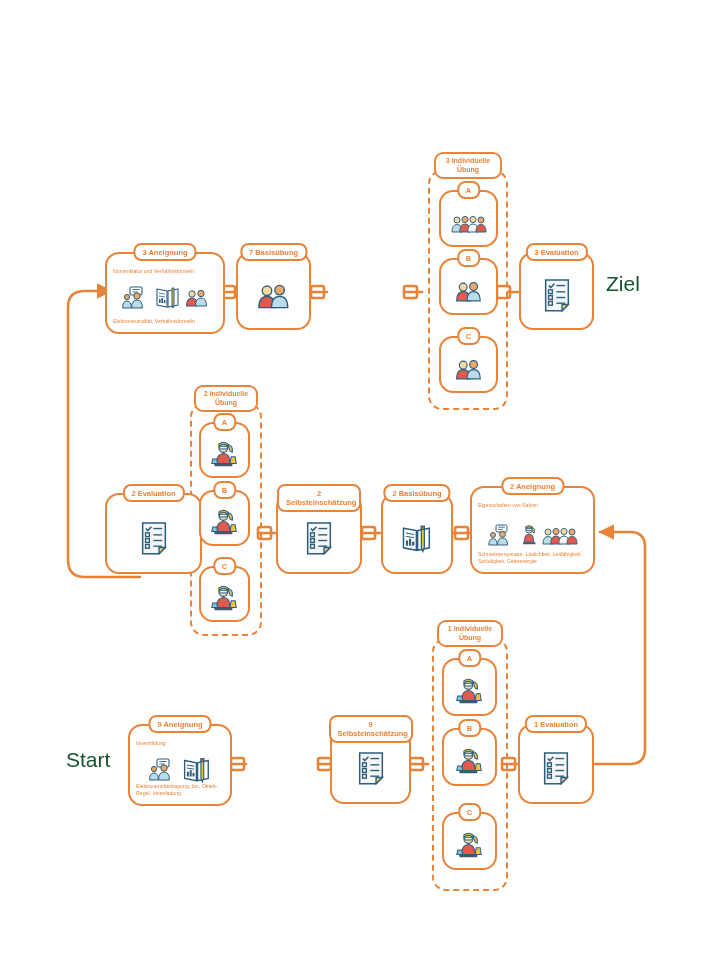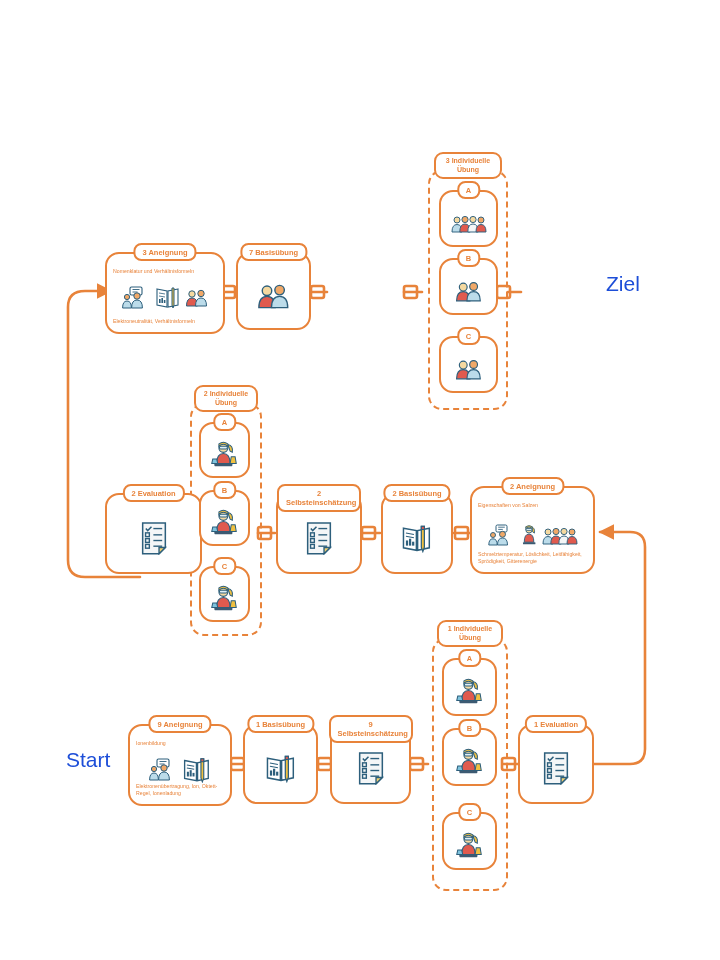--- a/index.html
+++ b/index.html
@@ -70,21 +70,21 @@
     border:2px dashed #e8833a;
     border-radius:14px;
     background:transparent;
     z-index:2;
   }
 
   
   .biglabel{
     position:absolute;
     font-size:21px;
-    color:#1d4ed8;
+    color:#14532d;
     z-index:5;
     font-family:"Liberation Sans", sans-serif;
   }
 
   
   .icons{display:flex;align-items:center;justify-content:center;gap:4px;}
   svg{display:block;}
 </style>
 </head>
 <body>
@@ -218,295 +218,296 @@
     <div class="body">
       <svg width="28" height="23" viewBox="0 0 24 20">
         <circle cx="7" cy="7" r="3.4" fill="#f5d9a0" stroke="#2d5f7c" stroke-width="1"></circle>
         <path d="M1.2,19 Q1.2,11 7,11 Q12.8,11 12.8,19 Z" fill="#e05a4e" stroke="#2d5f7c" stroke-width="1"></path>
         <circle cx="16" cy="6.5" r="3.4" fill="#f0a868" stroke="#2d5f7c" stroke-width="1"></circle>
         <path d="M10.2,19 Q10.2,11 16,11 Q21.8,11 21.8,19 Z" fill="#bcdcea" stroke="#2d5f7c" stroke-width="1"></path>
       </svg>
     </div>
   </div>
 
-
-  <div class="biglabel" style="left:606px;top:272px;">Ziel</div>
-
-  <div class="node" style="left:105px;top:493px;width:97px;height:81px;">
-    <div class="cap">2 Evaluation</div>
+  <div class="node" style="left:519px;top:252px;width:75px;height:78px;">
+    <div class="cap">3 Evaluation</div>
     <div class="body">
       <svg width="28" height="34" viewBox="0 0 22 27">
         <path d="M2,1.5 L20,1.5 L20,21 L15,26 L2,26 Z" fill="#f4f6f7" stroke="#2d5f7c" stroke-width="1.2"></path>
         <path d="M20,21 L15,21 L15,26 Z" fill="#f0d070" stroke="#2d5f7c" stroke-width="1.1"></path>
         <path d="M4.5,6 L6,7.6 L9,4.6" fill="none" stroke="#2d5f7c" stroke-width="1.2"></path>
         <line x1="10.5" y1="6" x2="17.5" y2="6" stroke="#2d5f7c" stroke-width="1.1"></line>
         <rect x="4.3" y="9.4" width="3" height="3" fill="none" stroke="#2d5f7c" stroke-width="1.1"></rect>
         <line x1="10.5" y1="11" x2="17.5" y2="11" stroke="#2d5f7c" stroke-width="1.1"></line>
         <rect x="4.3" y="14" width="3" height="3" fill="none" stroke="#2d5f7c" stroke-width="1.1"></rect>
         <line x1="10.5" y1="15.5" x2="17.5" y2="15.5" stroke="#2d5f7c" stroke-width="1.1"></line>
         <rect x="4.3" y="18.6" width="3" height="3" fill="none" stroke="#2d5f7c" stroke-width="1.1"></rect>
         <line x1="10.5" y1="20" x2="17.5" y2="20" stroke="#2d5f7c" stroke-width="1.1"></line>
       </svg>
     </div>
   </div>
 
-  <div class="group" style="left:190px;top:403px;width:72px;height:233px;"></div>
-  <div class="node" style="left:194px;top:385px;width:64px;height:27px;border-radius:9px;">
-    <div class="body" style="padding-top:0;">
-      <span style="color:#e8833a;font-size:7px;font-weight:bold;line-height:1.2;text-align:center;">2 Individuelle Übung</span>
-    </div>
-  </div>
-  <div class="node" style="left:199px;top:422px;width:51px;height:56px;">
-    <div class="cap">A</div>
-    <div class="body">
-      <svg width="27" height="28" viewBox="0 0 24 25">
-        <path d="M15,4 Q20,5 19,11 L17,10 Z" fill="#f0c040" stroke="#2d5f7c" stroke-width="0.9"></path>
-        <circle cx="11" cy="7" r="4" fill="#f5d9a0" stroke="#2d5f7c" stroke-width="1"></circle>
-        <path d="M7,5.5 Q11,2 15,5.5 L15,3.5 Q11,0.6 7,3.5 Z" fill="#f0c040" stroke="#2d5f7c" stroke-width="0.9"></path>
-        <rect x="7.5" y="5.6" width="7" height="2.4" rx="1" fill="#dff0f7" stroke="#2d5f7c" stroke-width="0.9"></rect>
-        <path d="M5,21 Q5,12 11,12 Q17,12 17,21 Z" fill="#e05a4e" stroke="#2d5f7c" stroke-width="1"></path>
-        <rect x="3" y="21" width="16" height="2.4" rx="0.6" fill="#3c5a72"></rect>
-        <path d="M18,15 L21.5,15 L22.5,21 L17,21 Z" fill="#f0c040" stroke="#2d5f7c" stroke-width="0.9"></path>
-        <path d="M1.5,17 L5,17 L6,21 L0.6,21 Z" fill="#7fc3dd" stroke="#2d5f7c" stroke-width="0.9"></path>
-      </svg>
-    </div>
-  </div>
-  <div class="node" style="left:199px;top:490px;width:51px;height:56px;">
-    <div class="cap">B</div>
-    <div class="body">
-      <svg width="27" height="28" viewBox="0 0 24 25">
-        <path d="M15,4 Q20,5 19,11 L17,10 Z" fill="#f0c040" stroke="#2d5f7c" stroke-width="0.9"></path>
-        <circle cx="11" cy="7" r="4" fill="#f5d9a0" stroke="#2d5f7c" stroke-width="1"></circle>
-        <path d="M7,5.5 Q11,2 15,5.5 L15,3.5 Q11,0.6 7,3.5 Z" fill="#f0c040" stroke="#2d5f7c" stroke-width="0.9"></path>
-        <rect x="7.5" y="5.6" width="7" height="2.4" rx="1" fill="#dff0f7" stroke="#2d5f7c" stroke-width="0.9"></rect>
-        <path d="M5,21 Q5,12 11,12 Q17,12 17,21 Z" fill="#e05a4e" stroke="#2d5f7c" stroke-width="1"></path>
-        <rect x="3" y="21" width="16" height="2.4" rx="0.6" fill="#3c5a72"></rect>
-        <path d="M18,15 L21.5,15 L22.5,21 L17,21 Z" fill="#f0c040" stroke="#2d5f7c" stroke-width="0.9"></path>
-        <path d="M1.5,17 L5,17 L6,21 L0.6,21 Z" fill="#7fc3dd" stroke="#2d5f7c" stroke-width="0.9"></path>
-      </svg>
-    </div>
-  </div>
-  <div class="node" style="left:199px;top:566px;width:51px;height:56px;">
-    <div class="cap">C</div>
-    <div class="body">
-      <svg width="27" height="28" viewBox="0 0 24 25">
-        <path d="M15,4 Q20,5 19,11 L17,10 Z" fill="#f0c040" stroke="#2d5f7c" stroke-width="0.9"></path>
-        <circle cx="11" cy="7" r="4" fill="#f5d9a0" stroke="#2d5f7c" stroke-width="1"></circle>
-        <path d="M7,5.5 Q11,2 15,5.5 L15,3.5 Q11,0.6 7,3.5 Z" fill="#f0c040" stroke="#2d5f7c" stroke-width="0.9"></path>
-        <rect x="7.5" y="5.6" width="7" height="2.4" rx="1" fill="#dff0f7" stroke="#2d5f7c" stroke-width="0.9"></rect>
-        <path d="M5,21 Q5,12 11,12 Q17,12 17,21 Z" fill="#e05a4e" stroke="#2d5f7c" stroke-width="1"></path>
-        <rect x="3" y="21" width="16" height="2.4" rx="0.6" fill="#3c5a72"></rect>
-        <path d="M18,15 L21.5,15 L22.5,21 L17,21 Z" fill="#f0c040" stroke="#2d5f7c" stroke-width="0.9"></path>
-        <path d="M1.5,17 L5,17 L6,21 L0.6,21 Z" fill="#7fc3dd" stroke="#2d5f7c" stroke-width="0.9"></path>
-      </svg>
-    </div>
-  </div>
-
-  <div class="node" style="left:276px;top:493px;width:86px;height:81px;text-decoration:underline;">
-    <div class="cap two-line">2 Selbsteinschätzung</div>
+  <div class="biglabel" style="left:606px;top:272px;">Ziel</div>
+
+  <div class="node" style="left:105px;top:493px;width:97px;height:81px;">
+    <div class="cap">2 Evaluation</div>
     <div class="body">
       <svg width="28" height="34" viewBox="0 0 22 27">
         <path d="M2,1.5 L20,1.5 L20,21 L15,26 L2,26 Z" fill="#f4f6f7" stroke="#2d5f7c" stroke-width="1.2"></path>
         <path d="M20,21 L15,21 L15,26 Z" fill="#f0d070" stroke="#2d5f7c" stroke-width="1.1"></path>
         <path d="M4.5,6 L6,7.6 L9,4.6" fill="none" stroke="#2d5f7c" stroke-width="1.2"></path>
         <line x1="10.5" y1="6" x2="17.5" y2="6" stroke="#2d5f7c" stroke-width="1.1"></line>
         <rect x="4.3" y="9.4" width="3" height="3" fill="none" stroke="#2d5f7c" stroke-width="1.1"></rect>
         <line x1="10.5" y1="11" x2="17.5" y2="11" stroke="#2d5f7c" stroke-width="1.1"></line>
         <rect x="4.3" y="14" width="3" height="3" fill="none" stroke="#2d5f7c" stroke-width="1.1"></rect>
         <line x1="10.5" y1="15.5" x2="17.5" y2="15.5" stroke="#2d5f7c" stroke-width="1.1"></line>
         <rect x="4.3" y="18.6" width="3" height="3" fill="none" stroke="#2d5f7c" stroke-width="1.1"></rect>
         <line x1="10.5" y1="20" x2="17.5" y2="20" stroke="#2d5f7c" stroke-width="1.1"></line>
       </svg>
     </div>
   </div>
 
-  <div class="node" style="left:381px;top:493px;width:72px;height:81px;">
-    <div class="cap">2 Basisübung</div>
-    <div class="body">
-      <svg width="32" height="30" viewBox="0 0 26 24">
-        <path d="M2,4 L12.5,6 L12.5,22 L2,20 Z" fill="#fff" stroke="#2d5f7c" stroke-width="1.2"></path>
-        <path d="M23,4 L13.5,6 L13.5,22 L23,20 Z" fill="#fff" stroke="#2d5f7c" stroke-width="1.2"></path>
-        <line x1="4" y1="8" x2="10.5" y2="9.2" stroke="#2d5f7c" stroke-width="0.9"></line>
-        <line x1="4" y1="10.6" x2="10.5" y2="11.8" stroke="#2d5f7c" stroke-width="0.9"></line>
-        <rect x="4" y="14" width="1.8" height="4.2" fill="#2d5f7c"></rect>
-        <rect x="6.5" y="12.6" width="1.8" height="5.6" fill="#2d5f7c"></rect>
-        <rect x="9" y="15" width="1.8" height="3.2" fill="#2d5f7c"></rect>
-        <path d="M16.5,2.5 L19,2.5 L19,19.5 L17.75,23 L16.5,19.5 Z" fill="#f0c040" stroke="#2d5f7c" stroke-width="1"></path>
-        <rect x="16.5" y="2.5" width="2.5" height="2.6" fill="#e05a4e" stroke="#2d5f7c" stroke-width="0.9"></rect>
-      </svg>
-    </div>
-  </div>
-
-  <div class="node" style="left:470px;top:486px;width:125px;height:88px;">
-    <div class="cap">2 Aneignung</div>
-    <div class="kw top">Eigenschaften von Salzen</div>
-    <div class="body">
-      <div class="icons" style="margin-top:2px;">
-        <svg width="30" height="22" viewBox="0 0 30 22">
-          <rect x="9" y="1" width="11" height="7" rx="1.4" fill="#fff" stroke="#2d5f7c" stroke-width="1"></rect>
-          <line x1="11.2" y1="3.2" x2="17.8" y2="3.2" stroke="#2d5f7c" stroke-width="0.85"></line>
-          <line x1="11.2" y1="5.4" x2="15.8" y2="5.4" stroke="#2d5f7c" stroke-width="0.85"></line>
-          <circle cx="6" cy="11" r="2.5" fill="#f0a868" stroke="#2d5f7c" stroke-width="0.95"></circle>
-          <path d="M1.8,21 Q1.8,14.8 6,14.8 Q10.2,14.8 10.2,21 Z" fill="#bcdcea" stroke="#2d5f7c" stroke-width="0.95"></path>
-          <circle cx="15.5" cy="10.3" r="3" fill="#f0a868" stroke="#2d5f7c" stroke-width="0.95"></circle>
-          <path d="M10.5,21 Q10.5,14 15.5,14 Q20.5,14 20.5,21 Z" fill="#bcdcea" stroke="#2d5f7c" stroke-width="0.95"></path>
-        </svg>
-        <svg width="17" height="22" viewBox="0 0 16 23">
-          <path d="M10,3 Q14,4 13.2,9.5 L11.5,8.5 Z" fill="#f0c040" stroke="#2d5f7c" stroke-width="0.85"></path>
-          <circle cx="7.5" cy="6" r="3.4" fill="#f5d9a0" stroke="#2d5f7c" stroke-width="0.95"></circle>
-          <path d="M4,4.6 Q7.5,1.6 11,4.6 L11,2.9 Q7.5,0.4 4,2.9 Z" fill="#f0c040" stroke="#2d5f7c" stroke-width="0.85"></path>
-          <rect x="4.4" y="4.7" width="6" height="2" rx="0.9" fill="#dff0f7" stroke="#2d5f7c" stroke-width="0.85"></rect>
-          <path d="M2.5,19 Q2.5,10.5 7.5,10.5 Q12.5,10.5 12.5,19 Z" fill="#e05a4e" stroke="#2d5f7c" stroke-width="0.95"></path>
-          <rect x="1.2" y="19" width="13" height="2.2" rx="0.6" fill="#3c5a72"></rect>
-        </svg>
-        <svg width="36" height="20" viewBox="0 0 36 20">
-          <circle cx="6" cy="7" r="3" fill="#f5d9a0" stroke="#2d5f7c" stroke-width="0.95"></circle>
-          <path d="M1,19 Q1,11.5 6,11.5 Q11,11.5 11,19 Z" fill="#bcdcea" stroke="#2d5f7c" stroke-width="0.95"></path>
-          <circle cx="14" cy="6.5" r="3.1" fill="#f0a868" stroke="#2d5f7c" stroke-width="0.95"></circle>
-          <path d="M8.8,19 Q8.8,11 14,11 Q19.2,11 19.2,19 Z" fill="#e05a4e" stroke="#2d5f7c" stroke-width="0.95"></path>
-          <circle cx="22" cy="6.5" r="3.1" fill="#f5d9a0" stroke="#2d5f7c" stroke-width="0.95"></circle>
-          <path d="M16.8,19 Q16.8,11 22,11 Q27.2,11 27.2,19 Z" fill="#f4f6f7" stroke="#2d5f7c" stroke-width="0.95"></path>
-          <circle cx="30" cy="7" r="3" fill="#f0a868" stroke="#2d5f7c" stroke-width="0.95"></circle>
-          <path d="M25,19 Q25,11.5 30,11.5 Q35,11.5 35,19 Z" fill="#e05a4e" stroke="#2d5f7c" stroke-width="0.95"></path>
-        </svg>
-      </div>
-    </div>
-    <div class="kw bot">Schmelztemperatur, Löslichkeit, Leitfähigkeit, Sprödigkeit, Gitterenergie</div>
-  </div>
-
-  <div class="node" style="left:128px;top:724px;width:104px;height:82px;">
-    <div class="cap">9 Aneignung</div>
-    <div class="kw top">Ionenbildung</div>
-    <div class="body">
-      <div class="icons">
-        <svg width="30" height="24" viewBox="0 0 30 24">
-          <rect x="9" y="2" width="12" height="8" rx="1.5" fill="#fff" stroke="#2d5f7c" stroke-width="1.1"></rect>
-          <line x1="11.5" y1="4.5" x2="18.5" y2="4.5" stroke="#2d5f7c" stroke-width="0.9"></line>
-          <line x1="11.5" y1="7" x2="16.5" y2="7" stroke="#2d5f7c" stroke-width="0.9"></line>
-          <circle cx="6" cy="12" r="2.6" fill="#f0a868" stroke="#2d5f7c" stroke-width="1"></circle>
-          <path d="M1.6,23 Q1.6,16 6,16 Q10.4,16 10.4,23 Z" fill="#bcdcea" stroke="#2d5f7c" stroke-width="1"></path>
-          <circle cx="16" cy="11" r="3.2" fill="#f0a868" stroke="#2d5f7c" stroke-width="1"></circle>
-          <path d="M10.6,23 Q10.6,15 16,15 Q21.4,15 21.4,23 Z" fill="#bcdcea" stroke="#2d5f7c" stroke-width="1"></path>
-        </svg>
-        <svg width="30" height="27" viewBox="0 0 26 24">
-          <path d="M2,4 L12.5,6 L12.5,22 L2,20 Z" fill="#fff" stroke="#2d5f7c" stroke-width="1.2"></path>
-          <path d="M23,4 L13.5,6 L13.5,22 L23,20 Z" fill="#fff" stroke="#2d5f7c" stroke-width="1.2"></path>
-          <line x1="4" y1="8" x2="10.5" y2="9.2" stroke="#2d5f7c" stroke-width="0.9"></line>
-          <line x1="4" y1="10.6" x2="10.5" y2="11.8" stroke="#2d5f7c" stroke-width="0.9"></line>
-          <rect x="4" y="14" width="1.8" height="4.2" fill="#2d5f7c"></rect>
-          <rect x="6.5" y="12.6" width="1.8" height="5.6" fill="#2d5f7c"></rect>
-          <rect x="9" y="15" width="1.8" height="3.2" fill="#2d5f7c"></rect>
-          <path d="M16.5,2.5 L19,2.5 L19,19.5 L17.75,23 L16.5,19.5 Z" fill="#f0c040" stroke="#2d5f7c" stroke-width="1"></path>
-          <rect x="16.5" y="2.5" width="2.5" height="2.6" fill="#e05a4e" stroke="#2d5f7c" stroke-width="0.9"></rect>
-        </svg>
-      </div>
-    </div>
-    <div class="kw bot">Elektronenübertragung, Ion, Oktett-Regel, Ionenladung</div>
-  </div>
-
-  <div class="node" style="left:243px;top:724px;width:75px;height:80px;">
-    <div class="cap">1 Basisübung</div>
-    <div class="body">
-      <svg width="32" height="30" viewBox="0 0 26 24">
-        <path d="M2,4 L12.5,6 L12.5,22 L2,20 Z" fill="#fff" stroke="#2d5f7c" stroke-width="1.2"></path>
-        <path d="M23,4 L13.5,6 L13.5,22 L23,20 Z" fill="#fff" stroke="#2d5f7c" stroke-width="1.2"></path>
-        <line x1="4" y1="8" x2="10.5" y2="9.2" stroke="#2d5f7c" stroke-width="0.9"></line>
-        <line x1="4" y1="10.6" x2="10.5" y2="11.8" stroke="#2d5f7c" stroke-width="0.9"></line>
-        <rect x="4" y="14" width="1.8" height="4.2" fill="#2d5f7c"></rect>
-        <rect x="6.5" y="12.6" width="1.8" height="5.6" fill="#2d5f7c"></rect>
-        <rect x="9" y="15" width="1.8" height="3.2" fill="#2d5f7c"></rect>
-        <path d="M16.5,2.5 L19,2.5 L19,19.5 L17.75,23 L16.5,19.5 Z" fill="#f0c040" stroke="#2d5f7c" stroke-width="1"></path>
-        <rect x="16.5" y="2.5" width="2.5" height="2.6" fill="#e05a4e" stroke="#2d5f7c" stroke-width="0.9"></rect>
-      </svg>
-    </div>
-  </div>
-
-  <div class="node" style="left:330px;top:724px;width:81px;height:80px;">
-    <div class="cap two-line">9 Selbsteinschätzung</div>
+  <div class="group" style="left:190px;top:403px;width:72px;height:233px;"></div>
+  <div class="node" style="left:194px;top:385px;width:64px;height:27px;border-radius:9px;">
+    <div class="body" style="padding-top:0;">
+      <span style="color:#e8833a;font-size:7px;font-weight:bold;line-height:1.2;text-align:center;">2 Individuelle Übung</span>
+    </div>
+  </div>
+  <div class="node" style="left:199px;top:422px;width:51px;height:56px;">
+    <div class="cap">A</div>
+    <div class="body">
+      <svg width="27" height="28" viewBox="0 0 24 25">
+        <path d="M15,4 Q20,5 19,11 L17,10 Z" fill="#f0c040" stroke="#2d5f7c" stroke-width="0.9"></path>
+        <circle cx="11" cy="7" r="4" fill="#f5d9a0" stroke="#2d5f7c" stroke-width="1"></circle>
+        <path d="M7,5.5 Q11,2 15,5.5 L15,3.5 Q11,0.6 7,3.5 Z" fill="#f0c040" stroke="#2d5f7c" stroke-width="0.9"></path>
+        <rect x="7.5" y="5.6" width="7" height="2.4" rx="1" fill="#dff0f7" stroke="#2d5f7c" stroke-width="0.9"></rect>
+        <path d="M5,21 Q5,12 11,12 Q17,12 17,21 Z" fill="#e05a4e" stroke="#2d5f7c" stroke-width="1"></path>
+        <rect x="3" y="21" width="16" height="2.4" rx="0.6" fill="#3c5a72"></rect>
+        <path d="M18,15 L21.5,15 L22.5,21 L17,21 Z" fill="#f0c040" stroke="#2d5f7c" stroke-width="0.9"></path>
+        <path d="M1.5,17 L5,17 L6,21 L0.6,21 Z" fill="#7fc3dd" stroke="#2d5f7c" stroke-width="0.9"></path>
+      </svg>
+    </div>
+  </div>
+  <div class="node" style="left:199px;top:490px;width:51px;height:56px;">
+    <div class="cap">B</div>
+    <div class="body">
+      <svg width="27" height="28" viewBox="0 0 24 25">
+        <path d="M15,4 Q20,5 19,11 L17,10 Z" fill="#f0c040" stroke="#2d5f7c" stroke-width="0.9"></path>
+        <circle cx="11" cy="7" r="4" fill="#f5d9a0" stroke="#2d5f7c" stroke-width="1"></circle>
+        <path d="M7,5.5 Q11,2 15,5.5 L15,3.5 Q11,0.6 7,3.5 Z" fill="#f0c040" stroke="#2d5f7c" stroke-width="0.9"></path>
+        <rect x="7.5" y="5.6" width="7" height="2.4" rx="1" fill="#dff0f7" stroke="#2d5f7c" stroke-width="0.9"></rect>
+        <path d="M5,21 Q5,12 11,12 Q17,12 17,21 Z" fill="#e05a4e" stroke="#2d5f7c" stroke-width="1"></path>
+        <rect x="3" y="21" width="16" height="2.4" rx="0.6" fill="#3c5a72"></rect>
+        <path d="M18,15 L21.5,15 L22.5,21 L17,21 Z" fill="#f0c040" stroke="#2d5f7c" stroke-width="0.9"></path>
+        <path d="M1.5,17 L5,17 L6,21 L0.6,21 Z" fill="#7fc3dd" stroke="#2d5f7c" stroke-width="0.9"></path>
+      </svg>
+    </div>
+  </div>
+  <div class="node" style="left:199px;top:566px;width:51px;height:56px;">
+    <div class="cap">C</div>
+    <div class="body">
+      <svg width="27" height="28" viewBox="0 0 24 25">
+        <path d="M15,4 Q20,5 19,11 L17,10 Z" fill="#f0c040" stroke="#2d5f7c" stroke-width="0.9"></path>
+        <circle cx="11" cy="7" r="4" fill="#f5d9a0" stroke="#2d5f7c" stroke-width="1"></circle>
+        <path d="M7,5.5 Q11,2 15,5.5 L15,3.5 Q11,0.6 7,3.5 Z" fill="#f0c040" stroke="#2d5f7c" stroke-width="0.9"></path>
+        <rect x="7.5" y="5.6" width="7" height="2.4" rx="1" fill="#dff0f7" stroke="#2d5f7c" stroke-width="0.9"></rect>
+        <path d="M5,21 Q5,12 11,12 Q17,12 17,21 Z" fill="#e05a4e" stroke="#2d5f7c" stroke-width="1"></path>
+        <rect x="3" y="21" width="16" height="2.4" rx="0.6" fill="#3c5a72"></rect>
+        <path d="M18,15 L21.5,15 L22.5,21 L17,21 Z" fill="#f0c040" stroke="#2d5f7c" stroke-width="0.9"></path>
+        <path d="M1.5,17 L5,17 L6,21 L0.6,21 Z" fill="#7fc3dd" stroke="#2d5f7c" stroke-width="0.9"></path>
+      </svg>
+    </div>
+  </div>
+
+  <div class="node" style="left:276px;top:493px;width:86px;height:81px;text-decoration:underline;">
+    <div class="cap two-line">2 Selbsteinschätzung</div>
     <div class="body">
       <svg width="28" height="34" viewBox="0 0 22 27">
         <path d="M2,1.5 L20,1.5 L20,21 L15,26 L2,26 Z" fill="#f4f6f7" stroke="#2d5f7c" stroke-width="1.2"></path>
         <path d="M20,21 L15,21 L15,26 Z" fill="#f0d070" stroke="#2d5f7c" stroke-width="1.1"></path>
         <path d="M4.5,6 L6,7.6 L9,4.6" fill="none" stroke="#2d5f7c" stroke-width="1.2"></path>
         <line x1="10.5" y1="6" x2="17.5" y2="6" stroke="#2d5f7c" stroke-width="1.1"></line>
         <rect x="4.3" y="9.4" width="3" height="3" fill="none" stroke="#2d5f7c" stroke-width="1.1"></rect>
         <line x1="10.5" y1="11" x2="17.5" y2="11" stroke="#2d5f7c" stroke-width="1.1"></line>
         <rect x="4.3" y="14" width="3" height="3" fill="none" stroke="#2d5f7c" stroke-width="1.1"></rect>
         <line x1="10.5" y1="15.5" x2="17.5" y2="15.5" stroke="#2d5f7c" stroke-width="1.1"></line>
         <rect x="4.3" y="18.6" width="3" height="3" fill="none" stroke="#2d5f7c" stroke-width="1.1"></rect>
         <line x1="10.5" y1="20" x2="17.5" y2="20" stroke="#2d5f7c" stroke-width="1.1"></line>
       </svg>
     </div>
   </div>
 
-  <div class="group" style="left:432px;top:638px;width:76px;height:253px;"></div>
-  <div class="node" style="left:437px;top:620px;width:66px;height:27px;border-radius:9px;">
-    <div class="body" style="padding-top:0;">
-      <span style="color:#e8833a;font-size:7px;font-weight:bold;line-height:1.2;text-align:center;">1 Individuelle Übung</span>
-    </div>
-  </div>
-  <div class="node" style="left:442px;top:658px;width:55px;height:58px;">
-    <div class="cap">A</div>
-    <div class="body">
-      <svg width="27" height="28" viewBox="0 0 24 25">
-        <path d="M15,4 Q20,5 19,11 L17,10 Z" fill="#f0c040" stroke="#2d5f7c" stroke-width="0.9"></path>
-        <circle cx="11" cy="7" r="4" fill="#f5d9a0" stroke="#2d5f7c" stroke-width="1"></circle>
-        <path d="M7,5.5 Q11,2 15,5.5 L15,3.5 Q11,0.6 7,3.5 Z" fill="#f0c040" stroke="#2d5f7c" stroke-width="0.9"></path>
-        <rect x="7.5" y="5.6" width="7" height="2.4" rx="1" fill="#dff0f7" stroke="#2d5f7c" stroke-width="0.9"></rect>
-        <path d="M5,21 Q5,12 11,12 Q17,12 17,21 Z" fill="#e05a4e" stroke="#2d5f7c" stroke-width="1"></path>
-        <rect x="3" y="21" width="16" height="2.4" rx="0.6" fill="#3c5a72"></rect>
-        <path d="M18,15 L21.5,15 L22.5,21 L17,21 Z" fill="#f0c040" stroke="#2d5f7c" stroke-width="0.9"></path>
-        <path d="M1.5,17 L5,17 L6,21 L0.6,21 Z" fill="#7fc3dd" stroke="#2d5f7c" stroke-width="0.9"></path>
-      </svg>
-    </div>
-  </div>
-  <div class="node" style="left:442px;top:728px;width:55px;height:58px;">
-    <div class="cap">B</div>
-    <div class="body">
-      <svg width="27" height="28" viewBox="0 0 24 25">
-        <path d="M15,4 Q20,5 19,11 L17,10 Z" fill="#f0c040" stroke="#2d5f7c" stroke-width="0.9"></path>
-        <circle cx="11" cy="7" r="4" fill="#f5d9a0" stroke="#2d5f7c" stroke-width="1"></circle>
-        <path d="M7,5.5 Q11,2 15,5.5 L15,3.5 Q11,0.6 7,3.5 Z" fill="#f0c040" stroke="#2d5f7c" stroke-width="0.9"></path>
-        <rect x="7.5" y="5.6" width="7" height="2.4" rx="1" fill="#dff0f7" stroke="#2d5f7c" stroke-width="0.9"></rect>
-        <path d="M5,21 Q5,12 11,12 Q17,12 17,21 Z" fill="#e05a4e" stroke="#2d5f7c" stroke-width="1"></path>
-        <rect x="3" y="21" width="16" height="2.4" rx="0.6" fill="#3c5a72"></rect>
-        <path d="M18,15 L21.5,15 L22.5,21 L17,21 Z" fill="#f0c040" stroke="#2d5f7c" stroke-width="0.9"></path>
-        <path d="M1.5,17 L5,17 L6,21 L0.6,21 Z" fill="#7fc3dd" stroke="#2d5f7c" stroke-width="0.9"></path>
-      </svg>
-    </div>
-  </div>
-  <div class="node" style="left:442px;top:812px;width:55px;height:58px;">
-    <div class="cap">C</div>
-    <div class="body">
-      <svg width="27" height="28" viewBox="0 0 24 25">
-        <path d="M15,4 Q20,5 19,11 L17,10 Z" fill="#f0c040" stroke="#2d5f7c" stroke-width="0.9"></path>
-        <circle cx="11" cy="7" r="4" fill="#f5d9a0" stroke="#2d5f7c" stroke-width="1"></circle>
-        <path d="M7,5.5 Q11,2 15,5.5 L15,3.5 Q11,0.6 7,3.5 Z" fill="#f0c040" stroke="#2d5f7c" stroke-width="0.9"></path>
-        <rect x="7.5" y="5.6" width="7" height="2.4" rx="1" fill="#dff0f7" stroke="#2d5f7c" stroke-width="0.9"></rect>
-        <path d="M5,21 Q5,12 11,12 Q17,12 17,21 Z" fill="#e05a4e" stroke="#2d5f7c" stroke-width="1"></path>
-        <rect x="3" y="21" width="16" height="2.4" rx="0.6" fill="#3c5a72"></rect>
-        <path d="M18,15 L21.5,15 L22.5,21 L17,21 Z" fill="#f0c040" stroke="#2d5f7c" stroke-width="0.9"></path>
-        <path d="M1.5,17 L5,17 L6,21 L0.6,21 Z" fill="#7fc3dd" stroke="#2d5f7c" stroke-width="0.9"></path>
-      </svg>
-    </div>
-  </div>
-
-  <div class="node" style="left:518px;top:724px;width:76px;height:80px;">
-    <div class="cap">1 Evaluation</div>
+  <div class="node" style="left:381px;top:493px;width:72px;height:81px;">
+    <div class="cap">2 Basisübung</div>
+    <div class="body">
+      <svg width="32" height="30" viewBox="0 0 26 24">
+        <path d="M2,4 L12.5,6 L12.5,22 L2,20 Z" fill="#fff" stroke="#2d5f7c" stroke-width="1.2"></path>
+        <path d="M23,4 L13.5,6 L13.5,22 L23,20 Z" fill="#fff" stroke="#2d5f7c" stroke-width="1.2"></path>
+        <line x1="4" y1="8" x2="10.5" y2="9.2" stroke="#2d5f7c" stroke-width="0.9"></line>
+        <line x1="4" y1="10.6" x2="10.5" y2="11.8" stroke="#2d5f7c" stroke-width="0.9"></line>
+        <rect x="4" y="14" width="1.8" height="4.2" fill="#2d5f7c"></rect>
+        <rect x="6.5" y="12.6" width="1.8" height="5.6" fill="#2d5f7c"></rect>
+        <rect x="9" y="15" width="1.8" height="3.2" fill="#2d5f7c"></rect>
+        <path d="M16.5,2.5 L19,2.5 L19,19.5 L17.75,23 L16.5,19.5 Z" fill="#f0c040" stroke="#2d5f7c" stroke-width="1"></path>
+        <rect x="16.5" y="2.5" width="2.5" height="2.6" fill="#e05a4e" stroke="#2d5f7c" stroke-width="0.9"></rect>
+      </svg>
+    </div>
+  </div>
+
+  <div class="node" style="left:470px;top:486px;width:125px;height:88px;">
+    <div class="cap">2 Aneignung</div>
+    <div class="kw top">Eigenschaften von Salzen</div>
+    <div class="body">
+      <div class="icons" style="margin-top:2px;">
+        <svg width="30" height="22" viewBox="0 0 30 22">
+          <rect x="9" y="1" width="11" height="7" rx="1.4" fill="#fff" stroke="#2d5f7c" stroke-width="1"></rect>
+          <line x1="11.2" y1="3.2" x2="17.8" y2="3.2" stroke="#2d5f7c" stroke-width="0.85"></line>
+          <line x1="11.2" y1="5.4" x2="15.8" y2="5.4" stroke="#2d5f7c" stroke-width="0.85"></line>
+          <circle cx="6" cy="11" r="2.5" fill="#f0a868" stroke="#2d5f7c" stroke-width="0.95"></circle>
+          <path d="M1.8,21 Q1.8,14.8 6,14.8 Q10.2,14.8 10.2,21 Z" fill="#bcdcea" stroke="#2d5f7c" stroke-width="0.95"></path>
+          <circle cx="15.5" cy="10.3" r="3" fill="#f0a868" stroke="#2d5f7c" stroke-width="0.95"></circle>
+          <path d="M10.5,21 Q10.5,14 15.5,14 Q20.5,14 20.5,21 Z" fill="#bcdcea" stroke="#2d5f7c" stroke-width="0.95"></path>
+        </svg>
+        <svg width="17" height="22" viewBox="0 0 16 23">
+          <path d="M10,3 Q14,4 13.2,9.5 L11.5,8.5 Z" fill="#f0c040" stroke="#2d5f7c" stroke-width="0.85"></path>
+          <circle cx="7.5" cy="6" r="3.4" fill="#f5d9a0" stroke="#2d5f7c" stroke-width="0.95"></circle>
+          <path d="M4,4.6 Q7.5,1.6 11,4.6 L11,2.9 Q7.5,0.4 4,2.9 Z" fill="#f0c040" stroke="#2d5f7c" stroke-width="0.85"></path>
+          <rect x="4.4" y="4.7" width="6" height="2" rx="0.9" fill="#dff0f7" stroke="#2d5f7c" stroke-width="0.85"></rect>
+          <path d="M2.5,19 Q2.5,10.5 7.5,10.5 Q12.5,10.5 12.5,19 Z" fill="#e05a4e" stroke="#2d5f7c" stroke-width="0.95"></path>
+          <rect x="1.2" y="19" width="13" height="2.2" rx="0.6" fill="#3c5a72"></rect>
+        </svg>
+        <svg width="36" height="20" viewBox="0 0 36 20">
+          <circle cx="6" cy="7" r="3" fill="#f5d9a0" stroke="#2d5f7c" stroke-width="0.95"></circle>
+          <path d="M1,19 Q1,11.5 6,11.5 Q11,11.5 11,19 Z" fill="#bcdcea" stroke="#2d5f7c" stroke-width="0.95"></path>
+          <circle cx="14" cy="6.5" r="3.1" fill="#f0a868" stroke="#2d5f7c" stroke-width="0.95"></circle>
+          <path d="M8.8,19 Q8.8,11 14,11 Q19.2,11 19.2,19 Z" fill="#e05a4e" stroke="#2d5f7c" stroke-width="0.95"></path>
+          <circle cx="22" cy="6.5" r="3.1" fill="#f5d9a0" stroke="#2d5f7c" stroke-width="0.95"></circle>
+          <path d="M16.8,19 Q16.8,11 22,11 Q27.2,11 27.2,19 Z" fill="#f4f6f7" stroke="#2d5f7c" stroke-width="0.95"></path>
+          <circle cx="30" cy="7" r="3" fill="#f0a868" stroke="#2d5f7c" stroke-width="0.95"></circle>
+          <path d="M25,19 Q25,11.5 30,11.5 Q35,11.5 35,19 Z" fill="#e05a4e" stroke="#2d5f7c" stroke-width="0.95"></path>
+        </svg>
+      </div>
+    </div>
+    <div class="kw bot">Schmelztemperatur, Löslichkeit, Leitfähigkeit, Sprödigkeit, Gitterenergie</div>
+  </div>
+
+  <div class="node" style="left:128px;top:724px;width:104px;height:82px;">
+    <div class="cap">9 Aneignung</div>
+    <div class="kw top">Ionenbildung</div>
+    <div class="body">
+      <div class="icons">
+        <svg width="30" height="24" viewBox="0 0 30 24">
+          <rect x="9" y="2" width="12" height="8" rx="1.5" fill="#fff" stroke="#2d5f7c" stroke-width="1.1"></rect>
+          <line x1="11.5" y1="4.5" x2="18.5" y2="4.5" stroke="#2d5f7c" stroke-width="0.9"></line>
+          <line x1="11.5" y1="7" x2="16.5" y2="7" stroke="#2d5f7c" stroke-width="0.9"></line>
+          <circle cx="6" cy="12" r="2.6" fill="#f0a868" stroke="#2d5f7c" stroke-width="1"></circle>
+          <path d="M1.6,23 Q1.6,16 6,16 Q10.4,16 10.4,23 Z" fill="#bcdcea" stroke="#2d5f7c" stroke-width="1"></path>
+          <circle cx="16" cy="11" r="3.2" fill="#f0a868" stroke="#2d5f7c" stroke-width="1"></circle>
+          <path d="M10.6,23 Q10.6,15 16,15 Q21.4,15 21.4,23 Z" fill="#bcdcea" stroke="#2d5f7c" stroke-width="1"></path>
+        </svg>
+        <svg width="30" height="27" viewBox="0 0 26 24">
+          <path d="M2,4 L12.5,6 L12.5,22 L2,20 Z" fill="#fff" stroke="#2d5f7c" stroke-width="1.2"></path>
+          <path d="M23,4 L13.5,6 L13.5,22 L23,20 Z" fill="#fff" stroke="#2d5f7c" stroke-width="1.2"></path>
+          <line x1="4" y1="8" x2="10.5" y2="9.2" stroke="#2d5f7c" stroke-width="0.9"></line>
+          <line x1="4" y1="10.6" x2="10.5" y2="11.8" stroke="#2d5f7c" stroke-width="0.9"></line>
+          <rect x="4" y="14" width="1.8" height="4.2" fill="#2d5f7c"></rect>
+          <rect x="6.5" y="12.6" width="1.8" height="5.6" fill="#2d5f7c"></rect>
+          <rect x="9" y="15" width="1.8" height="3.2" fill="#2d5f7c"></rect>
+          <path d="M16.5,2.5 L19,2.5 L19,19.5 L17.75,23 L16.5,19.5 Z" fill="#f0c040" stroke="#2d5f7c" stroke-width="1"></path>
+          <rect x="16.5" y="2.5" width="2.5" height="2.6" fill="#e05a4e" stroke="#2d5f7c" stroke-width="0.9"></rect>
+        </svg>
+      </div>
+    </div>
+    <div class="kw bot">Elektronenübertragung, Ion, Oktett-Regel, Ionenladung</div>
+  </div>
+
+
+  <div class="node" style="left:330px;top:724px;width:81px;height:80px;">
+    <div class="cap two-line">9 Selbsteinschätzung</div>
     <div class="body">
       <svg width="28" height="34" viewBox="0 0 22 27">
         <path d="M2,1.5 L20,1.5 L20,21 L15,26 L2,26 Z" fill="#f4f6f7" stroke="#2d5f7c" stroke-width="1.2"></path>
         <path d="M20,21 L15,21 L15,26 Z" fill="#f0d070" stroke="#2d5f7c" stroke-width="1.1"></path>
         <path d="M4.5,6 L6,7.6 L9,4.6" fill="none" stroke="#2d5f7c" stroke-width="1.2"></path>
         <line x1="10.5" y1="6" x2="17.5" y2="6" stroke="#2d5f7c" stroke-width="1.1"></line>
         <rect x="4.3" y="9.4" width="3" height="3" fill="none" stroke="#2d5f7c" stroke-width="1.1"></rect>
         <line x1="10.5" y1="11" x2="17.5" y2="11" stroke="#2d5f7c" stroke-width="1.1"></line>
         <rect x="4.3" y="14" width="3" height="3" fill="none" stroke="#2d5f7c" stroke-width="1.1"></rect>
         <line x1="10.5" y1="15.5" x2="17.5" y2="15.5" stroke="#2d5f7c" stroke-width="1.1"></line>
         <rect x="4.3" y="18.6" width="3" height="3" fill="none" stroke="#2d5f7c" stroke-width="1.1"></rect>
         <line x1="10.5" y1="20" x2="17.5" y2="20" stroke="#2d5f7c" stroke-width="1.1"></line>
       </svg>
     </div>
   </div>
 
+  <div class="group" style="left:432px;top:638px;width:76px;height:253px;"></div>
+  <div class="node" style="left:437px;top:620px;width:66px;height:27px;border-radius:9px;">
+    <div class="body" style="padding-top:0;">
+      <span style="color:#e8833a;font-size:7px;font-weight:bold;line-height:1.2;text-align:center;">1 Individuelle Übung</span>
+    </div>
+  </div>
+  <div class="node" style="left:442px;top:658px;width:55px;height:58px;">
+    <div class="cap">A</div>
+    <div class="body">
+      <svg width="27" height="28" viewBox="0 0 24 25">
+        <path d="M15,4 Q20,5 19,11 L17,10 Z" fill="#f0c040" stroke="#2d5f7c" stroke-width="0.9"></path>
+        <circle cx="11" cy="7" r="4" fill="#f5d9a0" stroke="#2d5f7c" stroke-width="1"></circle>
+        <path d="M7,5.5 Q11,2 15,5.5 L15,3.5 Q11,0.6 7,3.5 Z" fill="#f0c040" stroke="#2d5f7c" stroke-width="0.9"></path>
+        <rect x="7.5" y="5.6" width="7" height="2.4" rx="1" fill="#dff0f7" stroke="#2d5f7c" stroke-width="0.9"></rect>
+        <path d="M5,21 Q5,12 11,12 Q17,12 17,21 Z" fill="#e05a4e" stroke="#2d5f7c" stroke-width="1"></path>
+        <rect x="3" y="21" width="16" height="2.4" rx="0.6" fill="#3c5a72"></rect>
+        <path d="M18,15 L21.5,15 L22.5,21 L17,21 Z" fill="#f0c040" stroke="#2d5f7c" stroke-width="0.9"></path>
+        <path d="M1.5,17 L5,17 L6,21 L0.6,21 Z" fill="#7fc3dd" stroke="#2d5f7c" stroke-width="0.9"></path>
+      </svg>
+    </div>
+  </div>
+  <div class="node" style="left:442px;top:728px;width:55px;height:58px;">
+    <div class="cap">B</div>
+    <div class="body">
+      <svg width="27" height="28" viewBox="0 0 24 25">
+        <path d="M15,4 Q20,5 19,11 L17,10 Z" fill="#f0c040" stroke="#2d5f7c" stroke-width="0.9"></path>
+        <circle cx="11" cy="7" r="4" fill="#f5d9a0" stroke="#2d5f7c" stroke-width="1"></circle>
+        <path d="M7,5.5 Q11,2 15,5.5 L15,3.5 Q11,0.6 7,3.5 Z" fill="#f0c040" stroke="#2d5f7c" stroke-width="0.9"></path>
+        <rect x="7.5" y="5.6" width="7" height="2.4" rx="1" fill="#dff0f7" stroke="#2d5f7c" stroke-width="0.9"></rect>
+        <path d="M5,21 Q5,12 11,12 Q17,12 17,21 Z" fill="#e05a4e" stroke="#2d5f7c" stroke-width="1"></path>
+        <rect x="3" y="21" width="16" height="2.4" rx="0.6" fill="#3c5a72"></rect>
+        <path d="M18,15 L21.5,15 L22.5,21 L17,21 Z" fill="#f0c040" stroke="#2d5f7c" stroke-width="0.9"></path>
+        <path d="M1.5,17 L5,17 L6,21 L0.6,21 Z" fill="#7fc3dd" stroke="#2d5f7c" stroke-width="0.9"></path>
+      </svg>
+    </div>
+  </div>
+  <div class="node" style="left:442px;top:812px;width:55px;height:58px;">
+    <div class="cap">C</div>
+    <div class="body">
+      <svg width="27" height="28" viewBox="0 0 24 25">
+        <path d="M15,4 Q20,5 19,11 L17,10 Z" fill="#f0c040" stroke="#2d5f7c" stroke-width="0.9"></path>
+        <circle cx="11" cy="7" r="4" fill="#f5d9a0" stroke="#2d5f7c" stroke-width="1"></circle>
+        <path d="M7,5.5 Q11,2 15,5.5 L15,3.5 Q11,0.6 7,3.5 Z" fill="#f0c040" stroke="#2d5f7c" stroke-width="0.9"></path>
+        <rect x="7.5" y="5.6" width="7" height="2.4" rx="1" fill="#dff0f7" stroke="#2d5f7c" stroke-width="0.9"></rect>
+        <path d="M5,21 Q5,12 11,12 Q17,12 17,21 Z" fill="#e05a4e" stroke="#2d5f7c" stroke-width="1"></path>
+        <rect x="3" y="21" width="16" height="2.4" rx="0.6" fill="#3c5a72"></rect>
+        <path d="M18,15 L21.5,15 L22.5,21 L17,21 Z" fill="#f0c040" stroke="#2d5f7c" stroke-width="0.9"></path>
+        <path d="M1.5,17 L5,17 L6,21 L0.6,21 Z" fill="#7fc3dd" stroke="#2d5f7c" stroke-width="0.9"></path>
+      </svg>
+    </div>
+  </div>
+
+  <div class="node" style="left:518px;top:724px;width:76px;height:80px;">
+    <div class="cap">1 Evaluation</div>
+    <div class="body">
+      <svg width="28" height="34" viewBox="0 0 22 27">
+        <path d="M2,1.5 L20,1.5 L20,21 L15,26 L2,26 Z" fill="#f4f6f7" stroke="#2d5f7c" stroke-width="1.2"></path>
+        <path d="M20,21 L15,21 L15,26 Z" fill="#f0d070" stroke="#2d5f7c" stroke-width="1.1"></path>
+        <path d="M4.5,6 L6,7.6 L9,4.6" fill="none" stroke="#2d5f7c" stroke-width="1.2"></path>
+        <line x1="10.5" y1="6" x2="17.5" y2="6" stroke="#2d5f7c" stroke-width="1.1"></line>
+        <rect x="4.3" y="9.4" width="3" height="3" fill="none" stroke="#2d5f7c" stroke-width="1.1"></rect>
+        <line x1="10.5" y1="11" x2="17.5" y2="11" stroke="#2d5f7c" stroke-width="1.1"></line>
+        <rect x="4.3" y="14" width="3" height="3" fill="none" stroke="#2d5f7c" stroke-width="1.1"></rect>
+        <line x1="10.5" y1="15.5" x2="17.5" y2="15.5" stroke="#2d5f7c" stroke-width="1.1"></line>
+        <rect x="4.3" y="18.6" width="3" height="3" fill="none" stroke="#2d5f7c" stroke-width="1.1"></rect>
+        <line x1="10.5" y1="20" x2="17.5" y2="20" stroke="#2d5f7c" stroke-width="1.1"></line>
+      </svg>
+    </div>
+  </div>
+
   <div class="biglabel" style="left:66px;top:748px;">Start</div>
 
 </div>
 
 </body></html>

